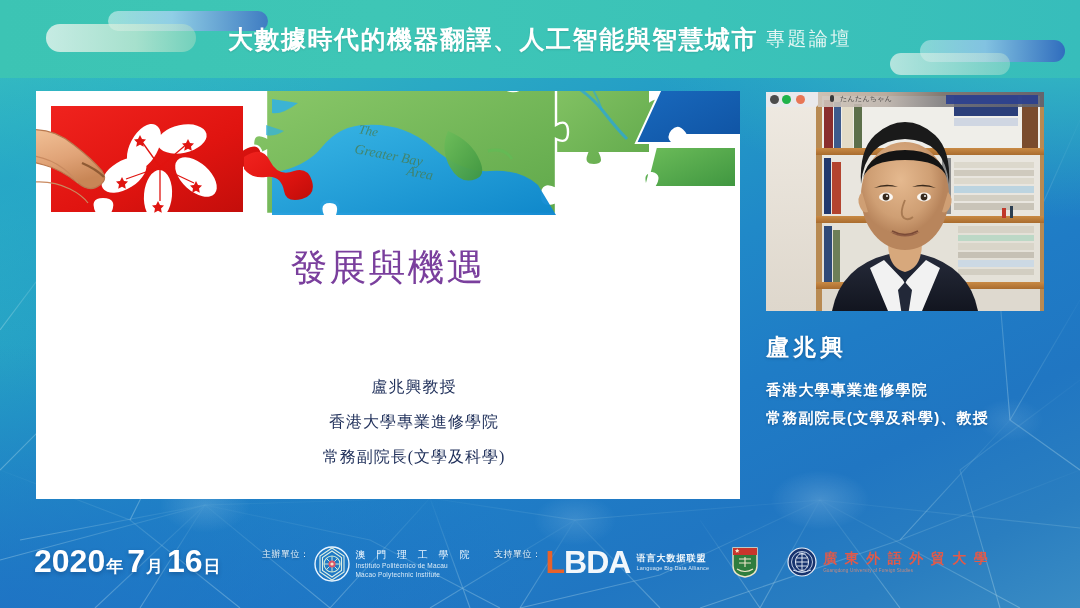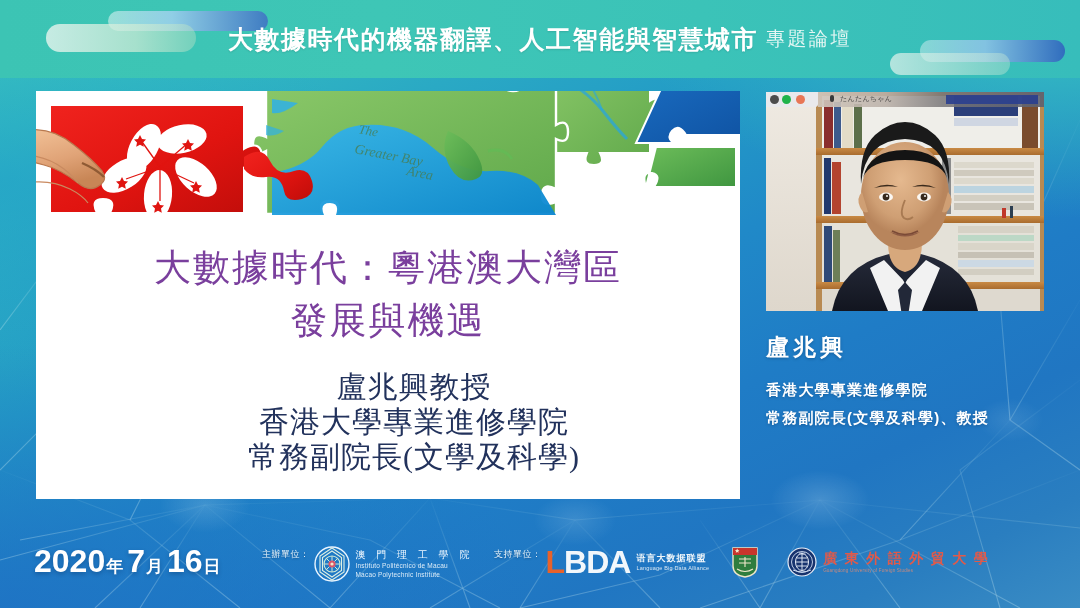--- a/index.html
+++ b/index.html
@@ -125,21 +125,21 @@
     letter-spacing: 2px;
     font-weight: normal;
   }
   .slide-sub {
     position: absolute;
     left: 0; top: 278px;
     width: 756px;
     text-align: center;
     color: #22325c;
     font-family: "Liberation Serif", "DejaVu Serif", serif;
-    font-size: 30px;
+    font-size: 16px;
     line-height: 35px;
     letter-spacing: 1px;
   }
 
   
   .video {
     position: absolute;
     left: 766px; top: 92px;
     width: 278px; height: 219px;
     background: #2d2a26;
@@ -481,21 +481,20 @@
         <g>
           <path d="M-14 40 q28 -6 52 14 q18 14 28 26 q6 8 -2 14 q-10 8 -22 -2 q-18 -14 -34 -18 q-18 -4 -26 -10 Z" fill="url(#skinG)" stroke="#b9794f" stroke-width="1.2"></path>
           <path d="M-14 64 q24 0 42 14 q10 8 14 14" stroke="#c98a60" stroke-width="1.2" fill="none"></path>
           <path d="M-10 92 q24 -4 44 6 q12 6 18 14" stroke="#c98a60" stroke-width="1.2" fill="none"></path>
           <path d="M46 72 q14 6 22 14" stroke="#8f5a34" stroke-width="2.4" fill="none"></path>
         </g>
       </svg>
     </div>
 
     <div class="slide-title">
-      <div>大數據時代：粵港澳大灣區</div>
       <div>發展與機遇</div>
     </div>
 
     <div class="slide-sub">
       <div>盧兆興教授</div>
       <div>香港大學專業進修學院</div>
       <div>常務副院長(文學及科學)</div>
     </div>
   </div>
 

